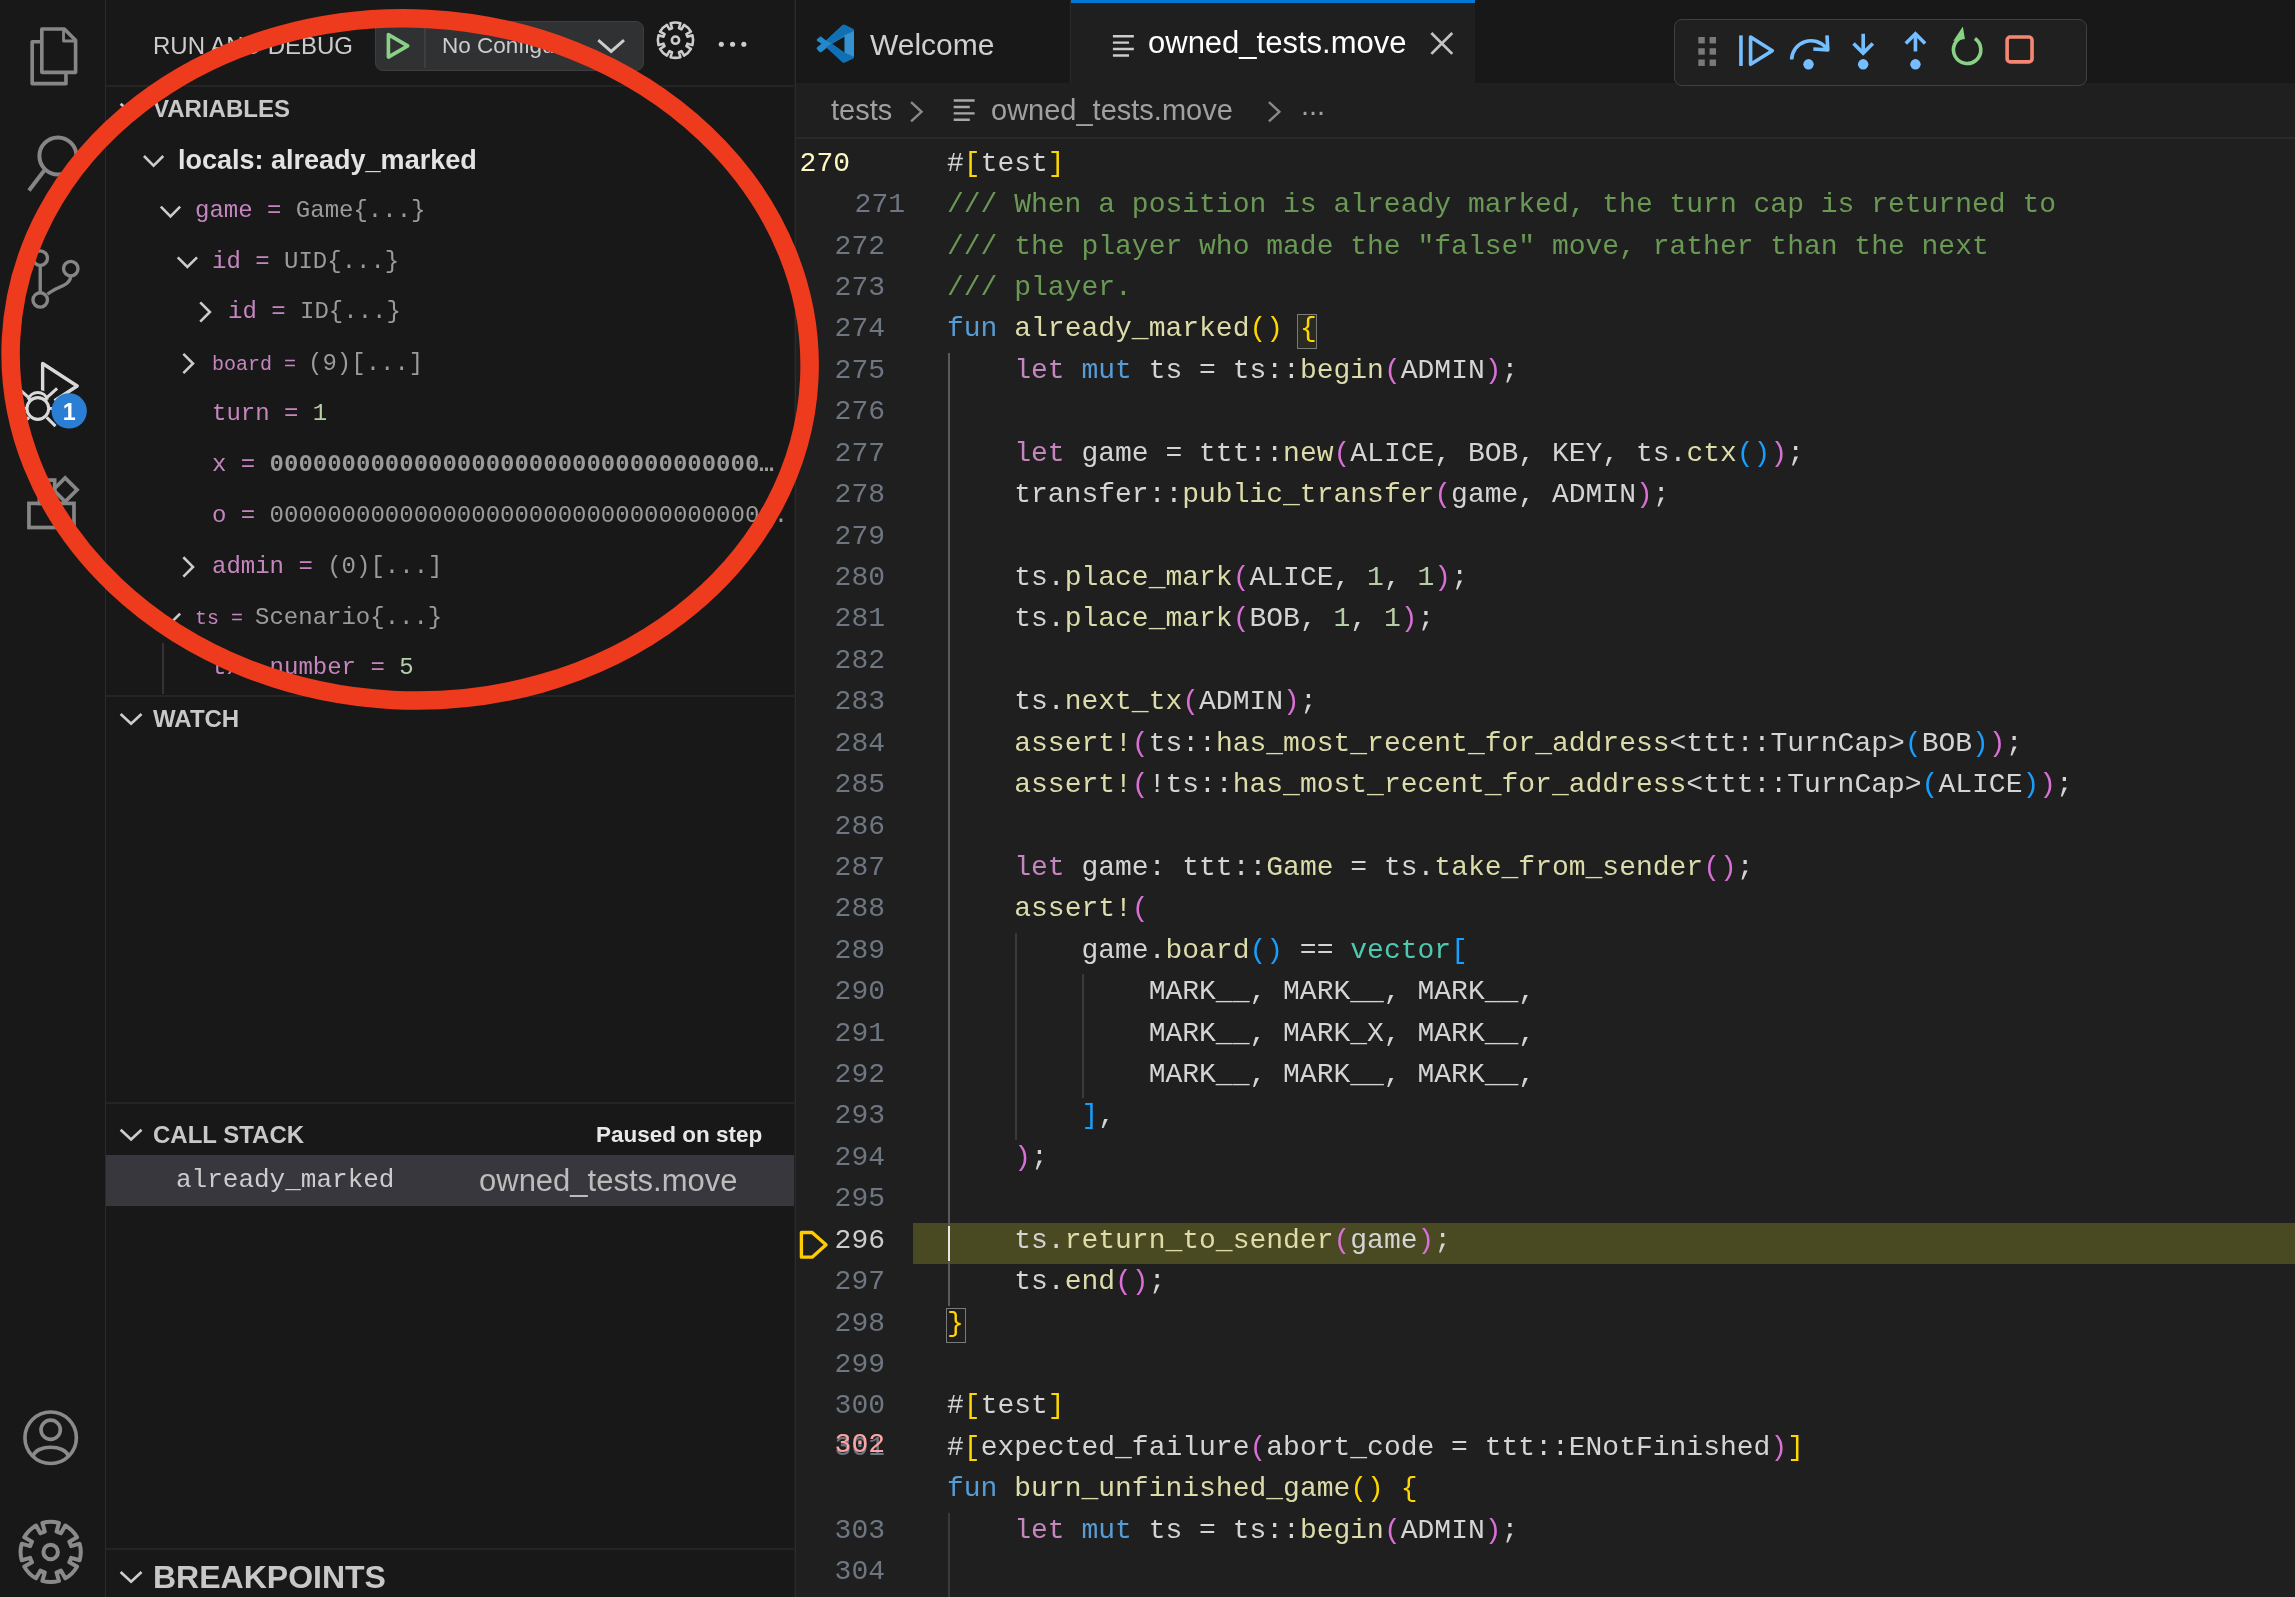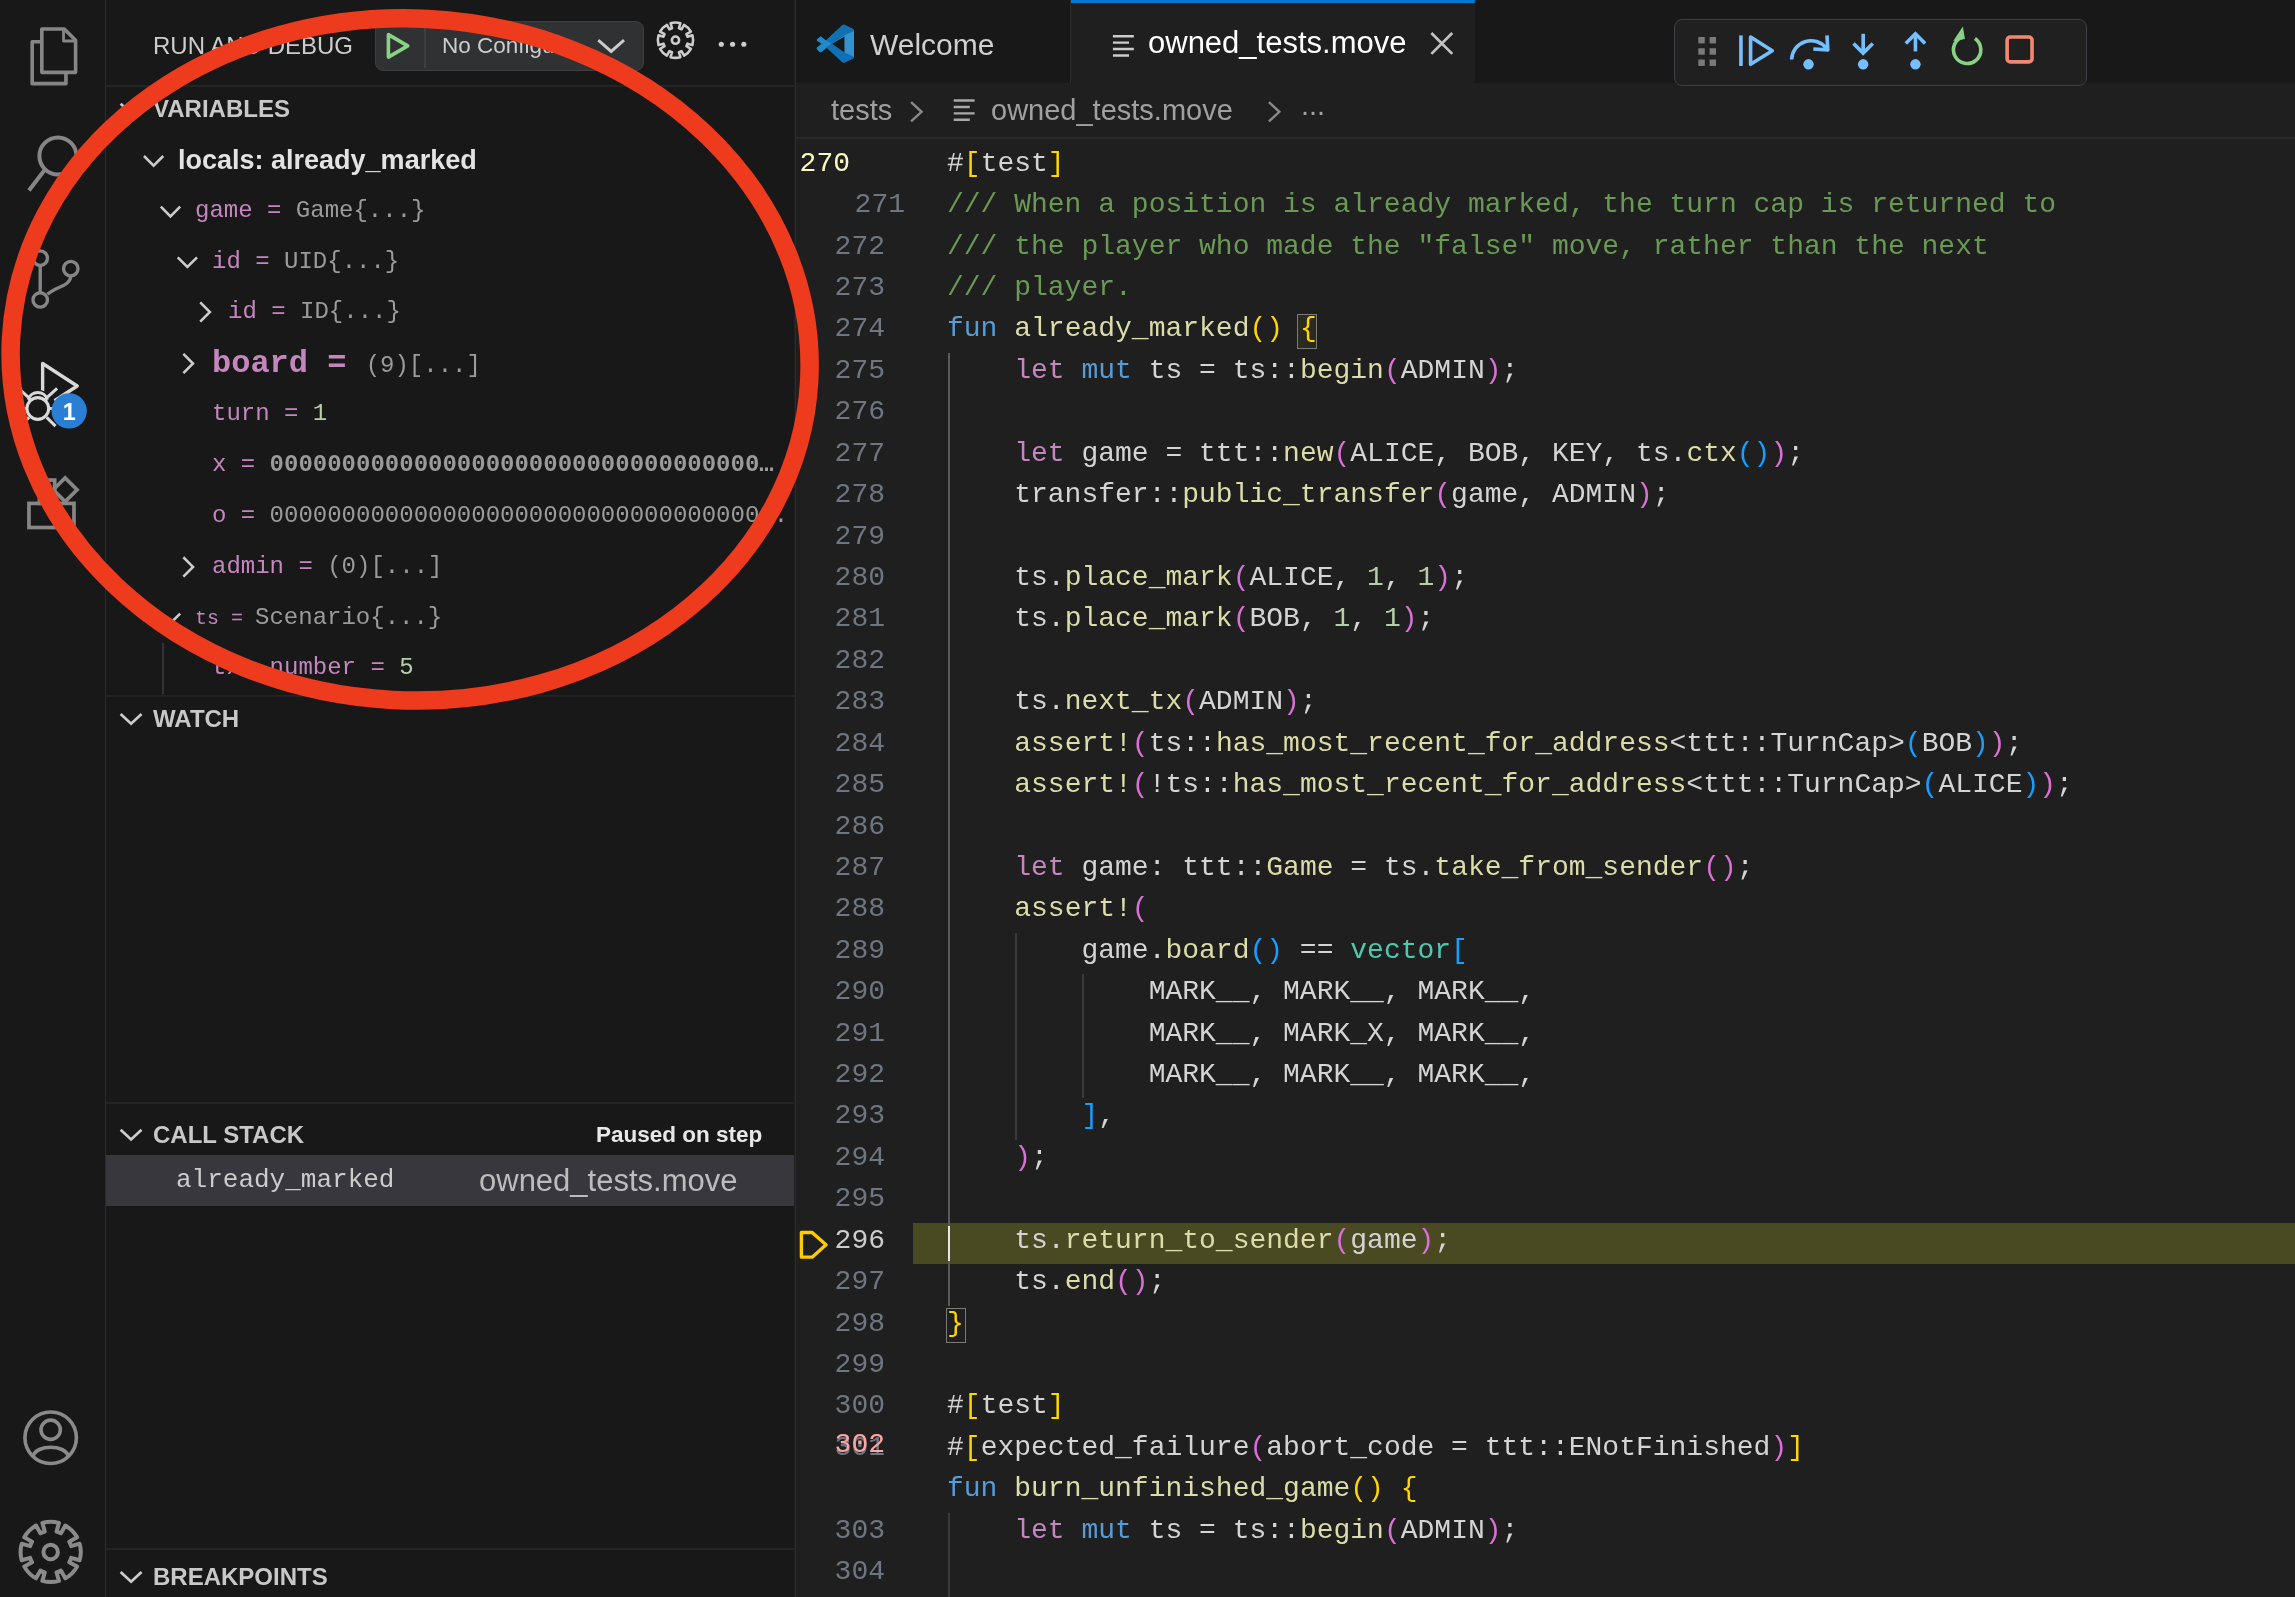--- a/index.html
+++ b/index.html
@@ -95,38 +95,38 @@
 <div class="abs sans" style="left:153px;top:34px;height:23px;line-height:23px;font-size:24px;color:#cccccc;font-weight:400;letter-spacing:0;white-space:pre">RUN AND DEBUG</div>
 <div class="abs" style="left:375px;top:21px;width:269px;height:50px;background:#2f3132;border:1.6px solid #3e3e3e;border-radius:8px"></div>
 <div class="abs" style="left:424px;top:23px;width:1.6px;height:45px;background:#3e3e3e"></div>
 <div class="abs sans" style="left:442px;top:34px;height:24px;line-height:24px;font-size:22.5px;color:#cccccc;font-weight:400;letter-spacing:0;white-space:pre">No Configur:</div>
 <div class="abs" style="left:106px;top:85px;width:688px;height:1.6px;background:#242424"></div>
 <div class="abs sans" style="left:153px;top:97px;height:24px;line-height:24px;font-size:24px;color:#c8c8c8;font-weight:700;letter-spacing:0;white-space:pre">VARIABLES</div>
 <div class="abs" style="left:178px;top:143px;height:34px;line-height:34px;white-space:pre"><span style="font-family:'Liberation Sans',sans-serif;font-weight:700;font-size:27px;color:#e3e3e3">locals: already_marked</span></div>
 <div class="abs" style="left:195px;top:194px;height:34px;line-height:34px;white-space:pre"><span style="font-family:'Liberation Mono',monospace;font-weight:400;font-size:24px;color:#c586c0">game = </span><span style="font-family:'Liberation Mono',monospace;font-weight:400;font-size:24px;color:#9b9b9b">Game{...}</span></div>
 <div class="abs" style="left:212px;top:245px;height:34px;line-height:34px;white-space:pre"><span style="font-family:'Liberation Mono',monospace;font-weight:400;font-size:24px;color:#c586c0">id = </span><span style="font-family:'Liberation Mono',monospace;font-weight:400;font-size:24px;color:#9b9b9b">UID{...}</span></div>
 <div class="abs" style="left:228px;top:295px;height:34px;line-height:34px;white-space:pre"><span style="font-family:'Liberation Mono',monospace;font-weight:400;font-size:24px;color:#c586c0">id = </span><span style="font-family:'Liberation Mono',monospace;font-weight:400;font-size:24px;color:#9b9b9b">ID{...}</span></div>
-<div class="abs" style="left:212px;top:347px;height:34px;line-height:34px;white-space:pre"><span style="font-family:'Liberation Mono',monospace;font-weight:700;font-size:32px;color:#c586c0">board = </span><span style="font-family:'Liberation Mono',monospace;font-weight:400;font-size:24px;color:#9b9b9b">(9)[...]</span></div>
+<div class="abs" style="left:212px;top:347px;height:34px;line-height:34px;white-space:pre"><span style="font-family:'Liberation Mono',monospace;font-weight:400;font-size:20px;color:#c586c0">board = </span><span style="font-family:'Liberation Mono',monospace;font-weight:400;font-size:24px;color:#9b9b9b">(9)[...]</span></div>
 <div class="abs" style="left:212px;top:397px;height:34px;line-height:34px;white-space:pre"><span style="font-family:'Liberation Mono',monospace;font-weight:400;font-size:24px;color:#c586c0">turn = </span><span style="font-family:'Liberation Mono',monospace;font-weight:400;font-size:24px;color:#b5cea8">1</span></div>
 <div class="abs" style="left:212px;top:448px;height:34px;line-height:34px;white-space:pre"><span style="font-family:'Liberation Mono',monospace;font-weight:400;font-size:24px;color:#c586c0">x = </span><span style="font-family:'Liberation Mono',monospace;font-weight:700;font-size:24px;color:#9b9b9b">0000000000000000000000000000000000…</span></div>
 <div class="abs" style="left:212px;top:499px;height:34px;line-height:34px;white-space:pre"><span style="font-family:'Liberation Mono',monospace;font-weight:400;font-size:24px;color:#c586c0">o = </span><span style="font-family:'Liberation Mono',monospace;font-weight:400;font-size:24px;color:#9b9b9b">00000000000000000000000000000000000.</span></div>
 <div class="abs" style="left:212px;top:550px;height:34px;line-height:34px;white-space:pre"><span style="font-family:'Liberation Mono',monospace;font-weight:400;font-size:24px;color:#c586c0">admin = </span><span style="font-family:'Liberation Mono',monospace;font-weight:400;font-size:24px;color:#9b9b9b">(0)[...]</span></div>
 <div class="abs" style="left:195px;top:601px;height:34px;line-height:34px;white-space:pre"><span style="font-family:'Liberation Mono',monospace;font-weight:400;font-size:20px;color:#c586c0">ts = </span><span style="font-family:'Liberation Mono',monospace;font-weight:400;font-size:24px;color:#9b9b9b">Scenario{...}</span></div>
 <div class="abs" style="left:212px;top:651px;height:34px;line-height:34px;white-space:pre"><span style="font-family:'Liberation Mono',monospace;font-weight:400;font-size:24px;color:#c586c0">txn_number = </span><span style="font-family:'Liberation Mono',monospace;font-weight:400;font-size:24px;color:#b5cea8">5</span></div>
 <div class="abs" style="left:162px;top:643px;width:1.6px;height:51px;background:#333333"></div>
 <div class="abs" style="left:106px;top:695px;width:688px;height:1.6px;background:#242424"></div>
 <div class="abs sans" style="left:153px;top:707px;height:24px;line-height:24px;font-size:24px;color:#c8c8c8;font-weight:700;letter-spacing:0;white-space:pre">WATCH</div>
 <div class="abs" style="left:106px;top:1102px;width:688px;height:1.6px;background:#242424"></div>
 <div class="abs sans" style="left:153px;top:1123px;height:24px;line-height:24px;font-size:24px;color:#c8c8c8;font-weight:700;letter-spacing:0;white-space:pre">CALL STACK</div>
 <div class="abs sans" style="left:596px;top:1124px;height:22.5px;line-height:22.5px;font-size:22.5px;color:#e8e8e8;font-weight:700;letter-spacing:0;white-space:pre">Paused on step</div>
 <div class="abs" style="left:106px;top:1155px;width:688px;height:51px;background:#37373d"></div>
 <div class="abs" style="left:176px;top:1155px;height:51px;line-height:51px;font-family:'Liberation Mono',monospace;font-size:26px;color:#cccccc;white-space:pre">already_marked</div>
 <div class="abs" style="left:479px;top:1155px;height:51px;line-height:51px;font-family:'Liberation Sans',sans-serif;font-size:31px;color:#bcbcbc;white-space:pre">owned_tests.move</div>
 <div class="abs" style="left:106px;top:1548px;width:688px;height:1.6px;background:#242424"></div>
-<div class="abs sans" style="left:153px;top:1565px;height:24px;line-height:24px;font-size:24px;color:#c8c8c8;font-weight:700;letter-spacing:0;white-space:pre">BREAKPOINTS</div>
+<div class="abs sans" style="left:153px;top:1565px;height:24px;line-height:24px;font-size:32px;color:#c8c8c8;font-weight:700;letter-spacing:0;white-space:pre">BREAKPOINTS</div>
 <div class="abs sans" style="left:870px;top:30px;height:30px;line-height:30px;font-size:30px;color:#cfcfcf;font-weight:400;letter-spacing:0;white-space:pre">Welcome</div>
 <div class="abs sans" style="left:1148px;top:27px;height:31px;line-height:31px;font-size:31px;color:#ffffff;font-weight:400;letter-spacing:0;white-space:pre">owned_tests.move</div>
 <div class="abs sans" style="left:831px;top:95px;height:31px;line-height:31px;font-size:29px;color:#a0a0a0;font-weight:400;letter-spacing:0;white-space:pre">tests</div>
 <div class="abs sans" style="left:991px;top:95px;height:31px;line-height:31px;font-size:29px;color:#a0a0a0;font-weight:400;letter-spacing:0;white-space:pre">owned_tests.move</div>
 <div class="abs sans" style="left:1301px;top:90px;height:31px;line-height:31px;font-size:29px;color:#a0a0a0;font-weight:400;letter-spacing:0;white-space:pre">...</div>
 <div class="abs" style="left:878px;top:0px;width:0px;height:0px;"></div>
 <div class="abs" style="left:1674px;top:19.3px;width:413px;height:67px;background:#202021;border:1.6px solid #3f3f46;border-radius:8px"></div>
 <svg class="abs" style="left:0;top:0;z-index:40" width="2295" height="1597" viewBox="0 0 2854 1986">
     <polygon points="483,43 483,71 507,57" fill="none" stroke="#89d185" stroke-width="4.5" stroke-linejoin="round"></polygon>
     <polyline points="744,50 760,64 776,50" fill="none" stroke="#cccccc" stroke-width="3.6"></polyline>

